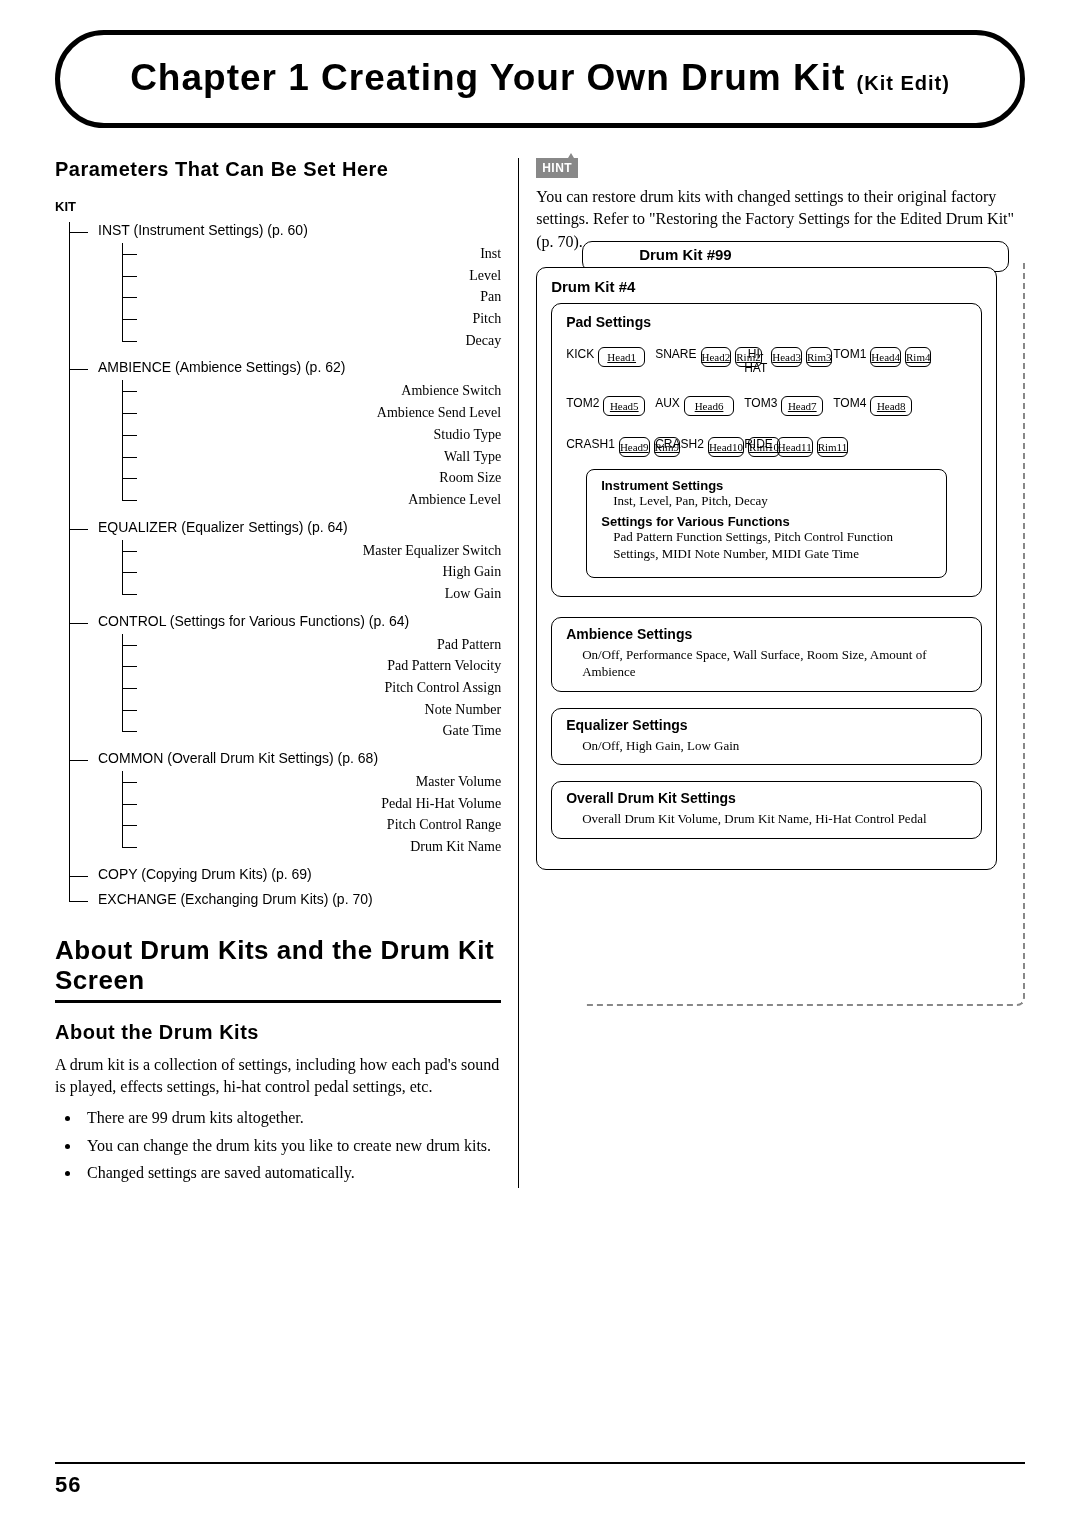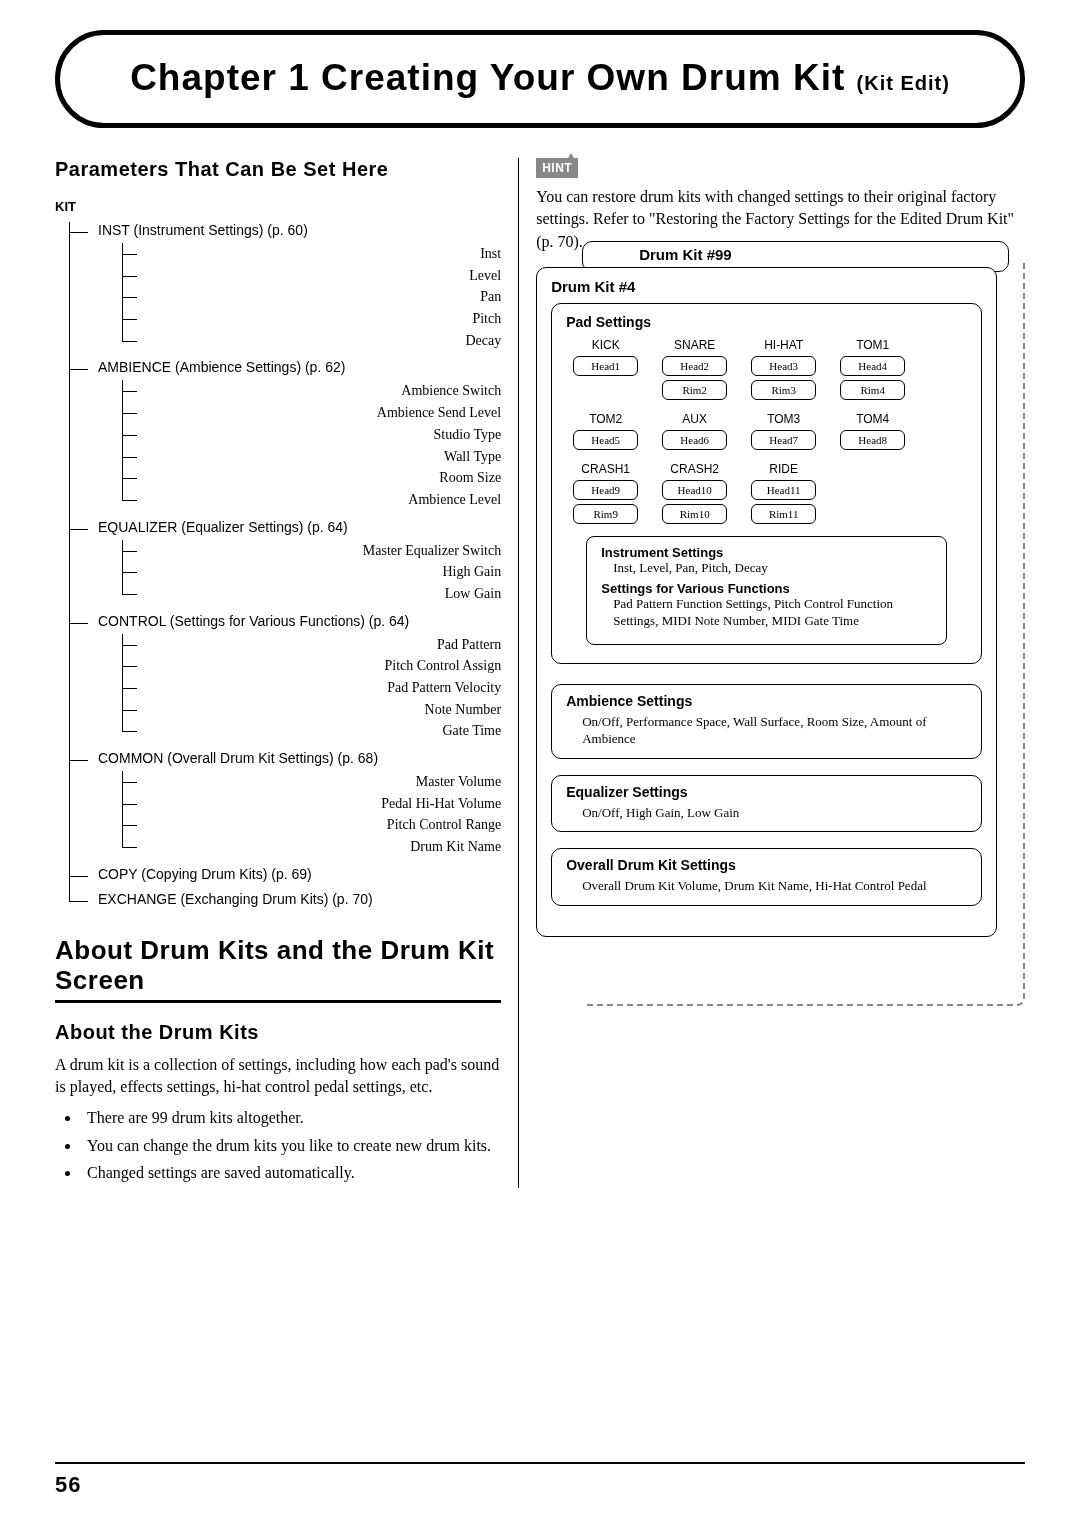--- a/index.html
+++ b/index.html
@@ -216,29 +216,29 @@
     margin-bottom: 20px;
     position:relative;
   }
   .pad-title {
     font-family: Arial, sans-serif;
     font-weight: bold;
     font-size: 14px;
     margin-bottom: 8px;
   }
   .pad-row { display: flex; gap: 10px; margin-bottom: 12px;}
-  .pad-col { width: 79px; display:flex; flex-direction:column; align-items:center; gap:4px;}
+  .pad-col { width: 79px; display:flex; align-items:flex-start; gap:4px;margin-top:9px;}
   .pad-name { font-family: Arial, sans-serif; font-size: 12px; text-align:center;}
   .pad-box {
     border: 1px solid #000;
     border-radius: 6px;
     font-size: 11px;
     width: 65px;
     height: 20px;
-    display:flex;align-items:center;justify-content:center;
+    display:flex;align-items:center;justify-content:center;text-decoration:underline;
   }
   .settings-box {
     border: 1px solid #000;
     border-radius: 8px;
     padding: 8px 14px 10px 14px;
     margin: 0 auto;
     width: 90%;
   }
   .settings-box .st {
     font-family: Arial, sans-serif;
@@ -319,22 +319,22 @@
               <li>Room Size</li>
               <li>Ambience Level</li>
             </ul></li>
           <li><span class="cat-title">EQUALIZER (Equalizer Settings) (p. 64)</span><ul class="sub-ul">
               <li>Master Equalizer Switch</li>
               <li>High Gain</li>
               <li>Low Gain</li>
             </ul></li>
           <li><span class="cat-title">CONTROL (Settings for Various Functions) (p. 64)</span><ul class="sub-ul">
               <li>Pad Pattern</li>
+              <li>Pad Pattern Velocity</li>
               <li>Pitch Control Assign</li>
-              <li>Pad Pattern Velocity</li>
               <li>Note Number</li>
               <li>Gate Time</li>
             </ul></li>
           <li><span class="cat-title">COMMON (Overall Drum Kit Settings) (p. 68)</span><ul class="sub-ul">
               <li>Master Volume</li>
               <li>Pedal Hi-Hat Volume</li>
               <li>Pitch Control Range</li>
               <li>Drum Kit Name</li>
             </ul></li>
           <li><span class="cat-title">COPY (Copying Drum Kits) (p. 69)</span></li>

